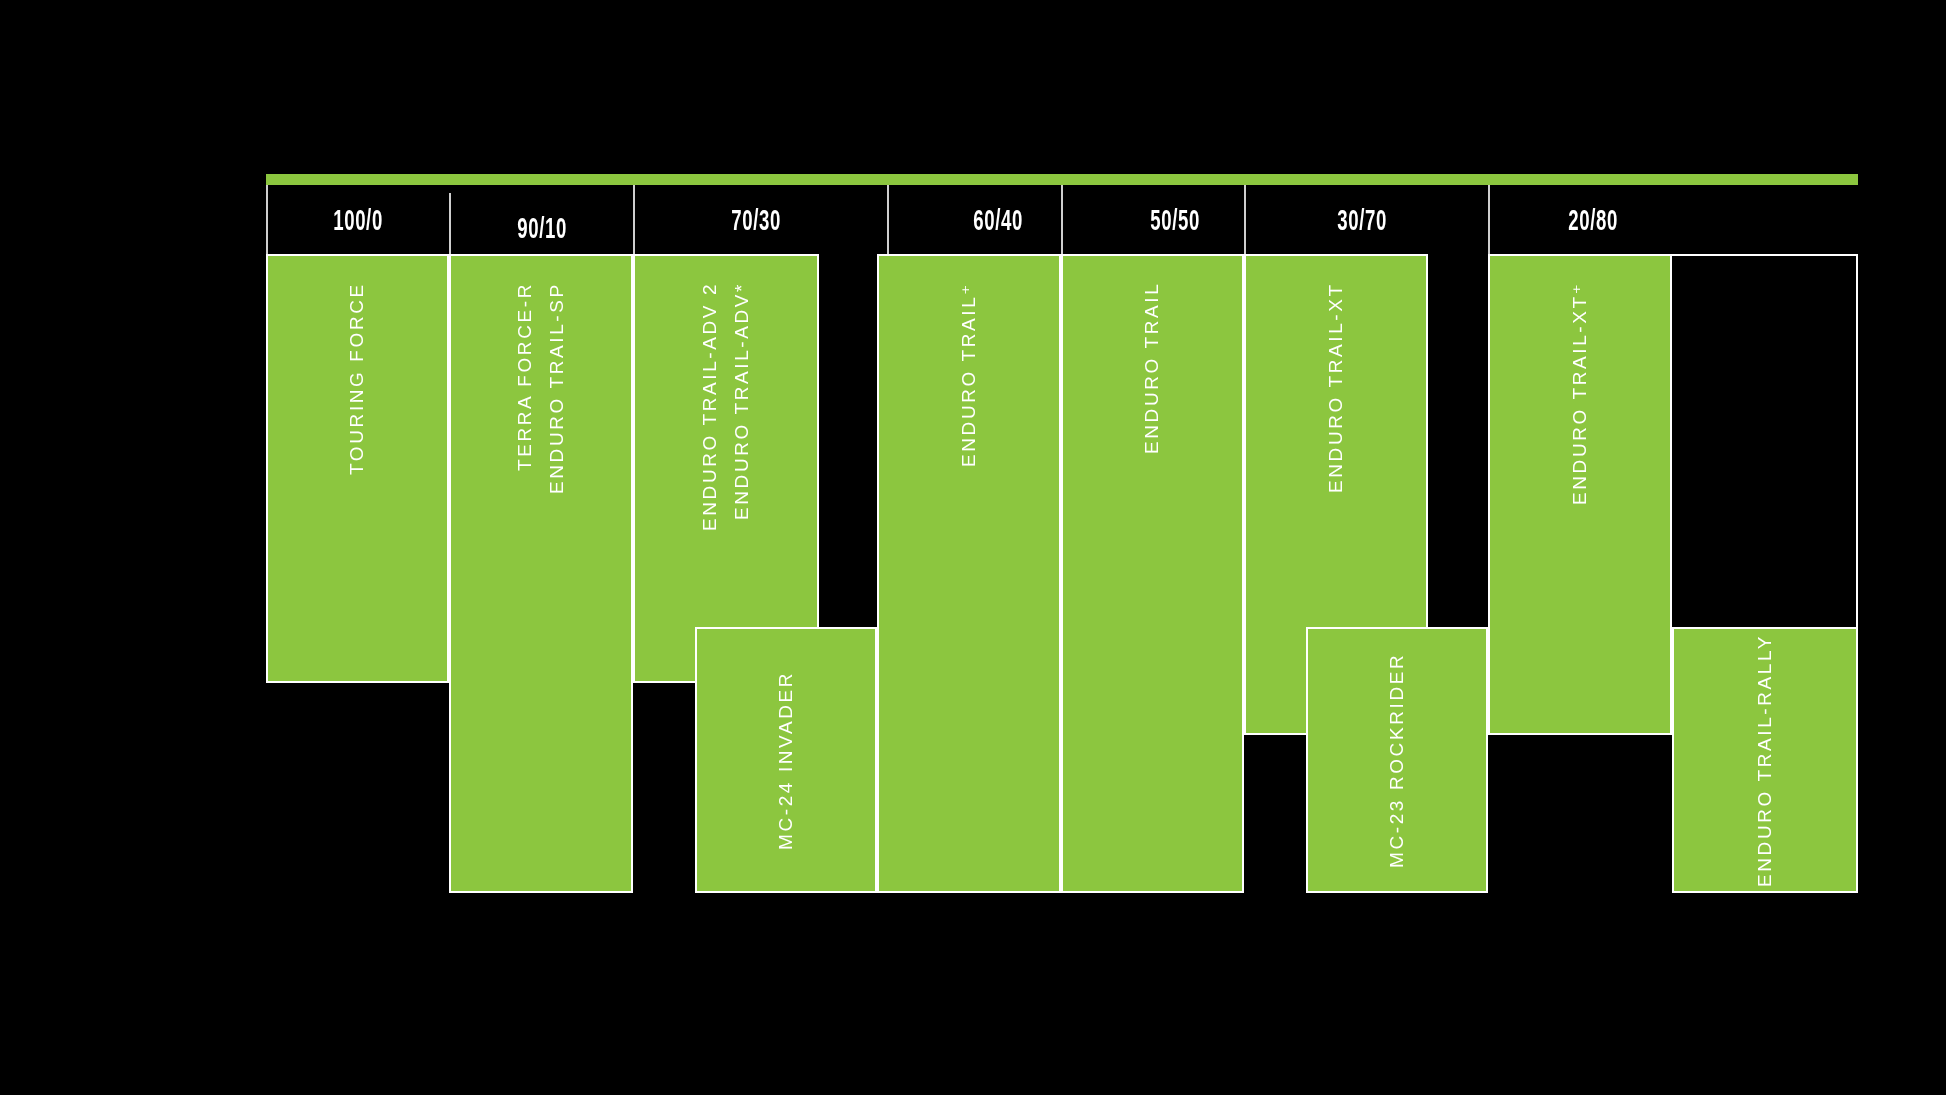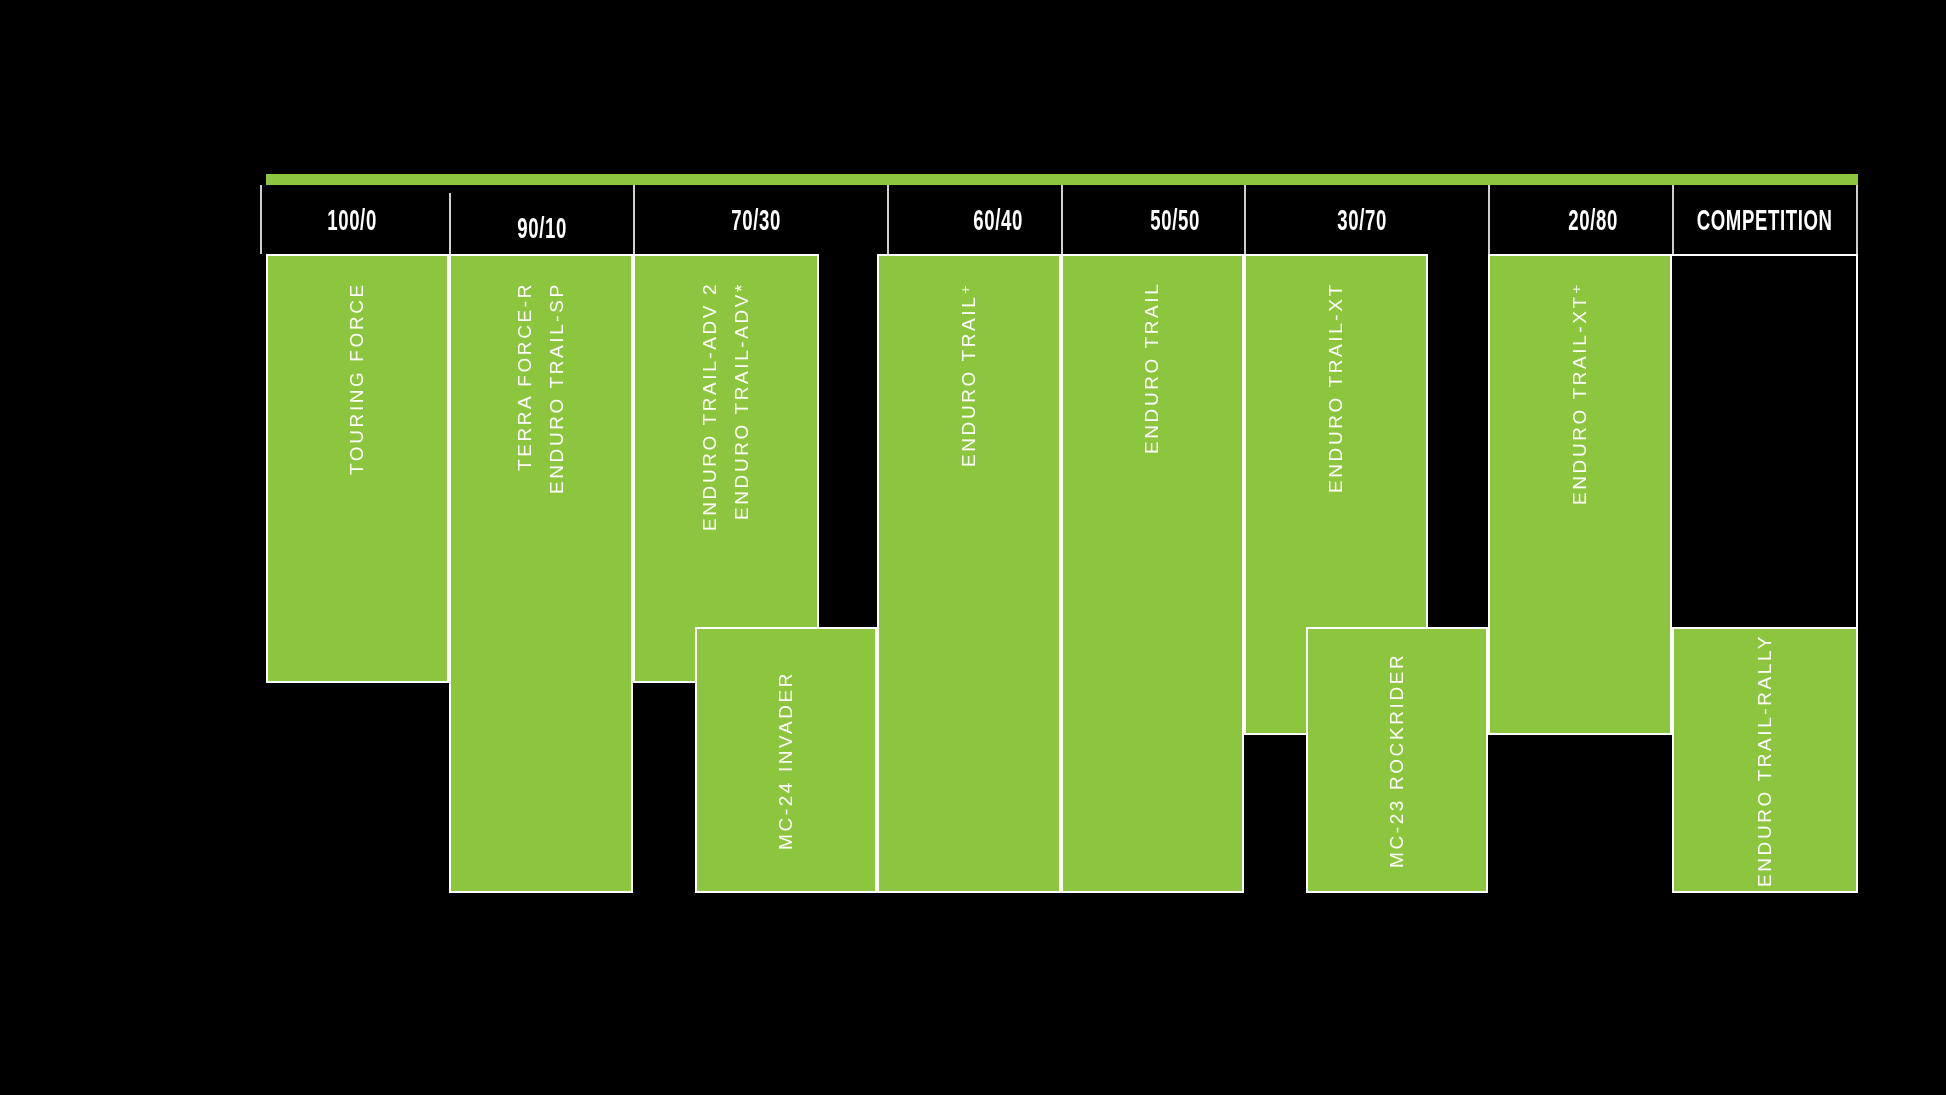--- a/index.html
+++ b/index.html
@@ -63,43 +63,40 @@
     background:transparent;
   }
 </style>
 </head>
 <body>
 
 <div id="canvas">
 
   <div class="topbar"></div>
 
-  <div class="hcell" style="left:260px;width:183px;">
+  <div class="hcell" style="left:266px;width:183px;">
     <span>100/0</span>
   </div>
   <div class="hcell" style="left:449px;width:184px;margin-top:8px;">
     <span>90/10</span>
   </div>
   <div class="hcell" style="left:633px;width:244px;">
     <span>70/30</span>
   </div>
   <div class="hcell" style="left:887px;width:220px;">
     <span>60/40</span>
   </div>
   <div class="hcell" style="left:1061px;width:183px;padding-left:44px;">
     <span>50/50</span>
   </div>
   <div class="hcell" style="left:1244px;width:235px;">
     <span>30/70</span>
   </div>
   <div class="hcell" style="left:1488px;width:208px;">
     <span>20/80</span>
-  </div>
-  <div class="hcell last" style="left:1672px;width:186px;">
-    <span>COMPETITION</span>
   </div>
 
   <div class="comp-cell"></div>
 
   <div class="block" style="left:266px;top:254px;width:183px;height:429px;">
     <div class="vlabel top">TOURING FORCE</div>
   </div>
 
   <div class="block" style="left:449px;top:254px;width:184px;height:639px;">
     <div class="vlabel top">TERRA FORCE-R

